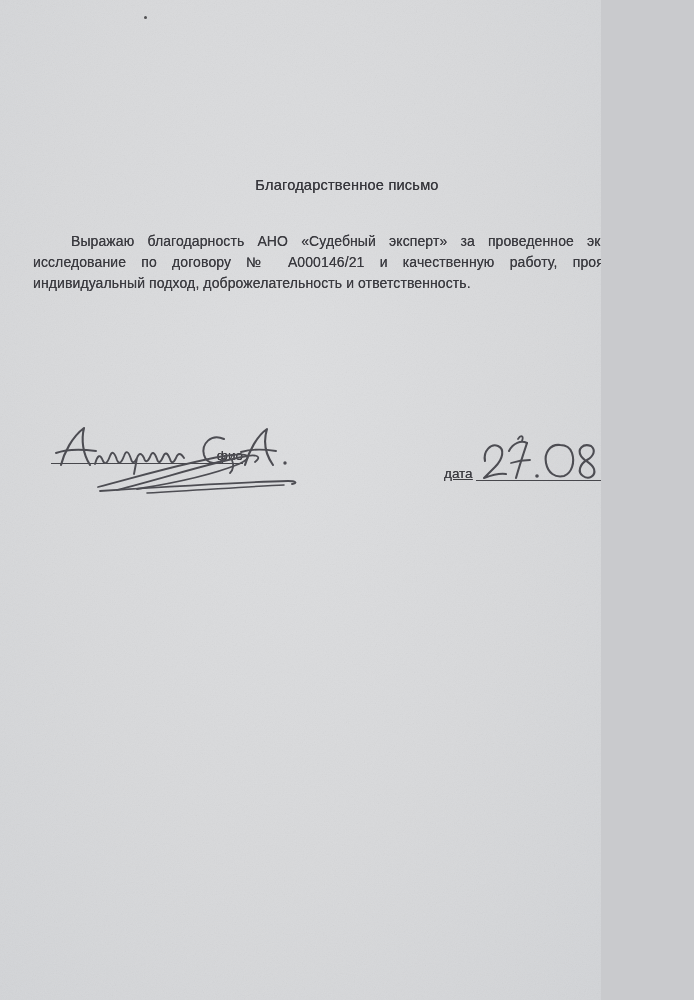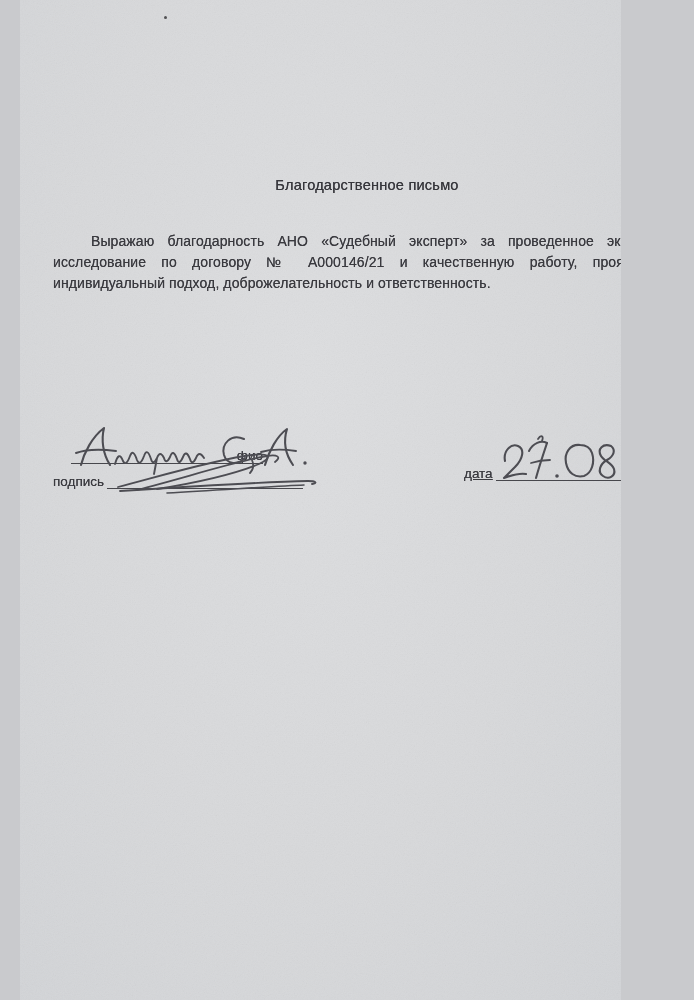--- a/index.html
+++ b/index.html
@@ -7,21 +7,20 @@
     padding: 0;
     background: #c9cacd;
     font-family: "Liberation Sans", sans-serif;
   }
   .paper {
     position: relative;
     width: 601px;
     height: 1000px;
     overflow: hidden;
     background: radial-gradient(ellipse at 48% 38%, #dddee0 0%, #d8d9db 55%, #d2d4d7 100%);
-    margin-left: 20px;
   }
   .grain {
     position: absolute;
     left: 0; top: 0;
     width: 694px; height: 1000px;
     pointer-events: none;
   }
   .speck {
     position: absolute;
     left: 144px; top: 16px;
@@ -105,24 +104,20 @@
   <div class="content">
     <h1>Благодарственное письмо</h1>
     <p>Выражаю благодарность АНО «Судебный эксперт» за проведенное экспертное исследование по договору № А000146/21 и качественную работу, проявленный индивидуальный подход, доброжелательность и ответственность.</p>
   </div>
 
   <div class="sig-row row-fio">
     <span class="label">фио</span>
     <span class="line"></span>
   </div>
 
-  <div class="sig-row row-podpis">
-    <span class="label">подпись</span>
-    <span class="line"></span>
-  </div>
 
   <div class="sig-row row-date">
     <span class="label">дата</span>
     <span class="line"></span>
   </div>
 
   <svg class="hand name-hand" role="img" width="240" height="55" viewBox="0 0 240 55" xmlns="http://www.w3.org/2000/svg" aria-label="Амирян С. А.">
     <path stroke-width="2.1" d="M6,45 C9,33 17,17 29,8 C26,20 28,34 35,45"></path>
     <path stroke-width="1.9" d="M1,33 C12,29 26,29 41,31"></path>
     <path stroke-width="1.9" d="M40,44 Q44,30 48,41 Q51,47 55,36 Q58,28 62,40 Q65,47 69,36 Q72,27 76,39 Q78,46 82,38 L79,54 M82,38 Q85,30 89,38 Q91,45 95,37 Q98,28 102,39 Q104,46 108,37 Q111,29 115,39 Q117,46 121,38 Q124,30 129,38"></path>

